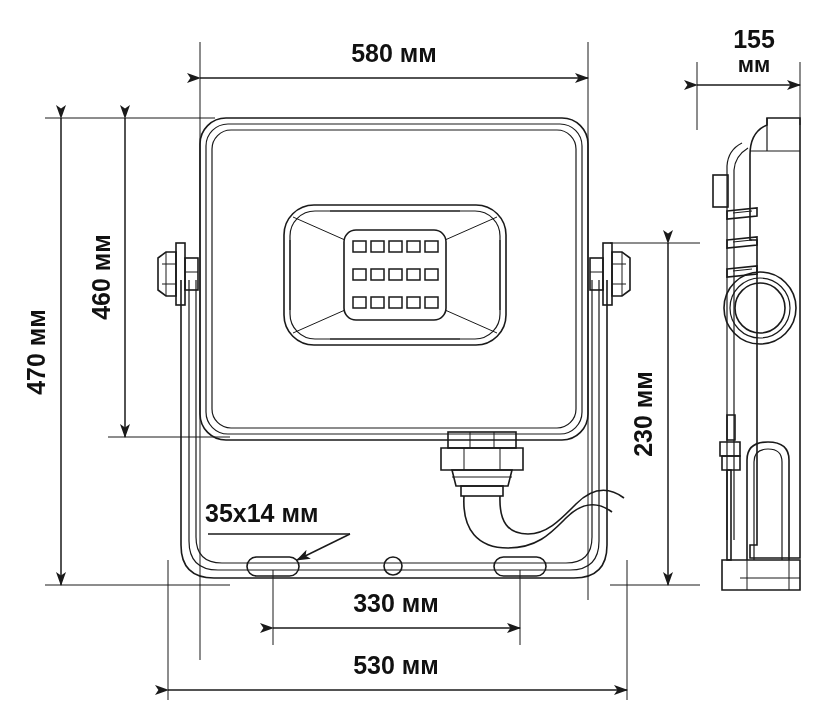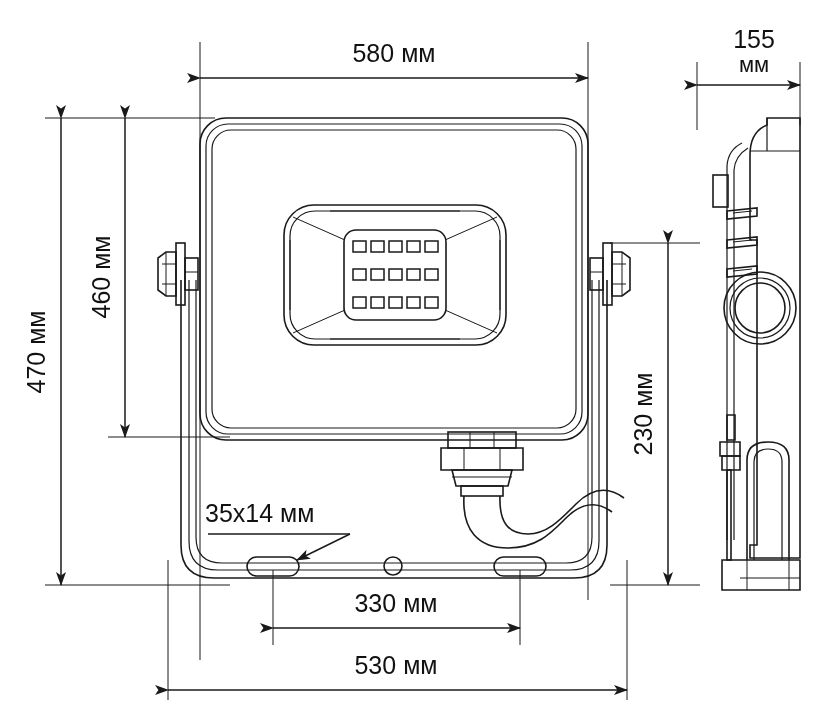--- a/index.html
+++ b/index.html
@@ -2,21 +2,21 @@
 <html><head>
 <meta charset="utf-8">
 <title>LED Floodlight Dimensional Drawing</title>
 <style>
   html,body{margin:0;padding:0;background:#ffffff;}
   body{
     width:822px;height:720px;
     font-family:"Liberation Sans","DejaVu Sans",sans-serif;
     overflow:hidden;
   }
-  #drawing-root{position:relative;width:696px;height:720px;background:#84cc16;}
+  #drawing-root{position:relative;width:696px;height:720px;background:#84cc16;font-weight:bold;}
   svg{display:block;}
   .body-ln{stroke:#1a1a1a;fill:none;stroke-width:1.6;}
   .body-ln2{stroke:#1a1a1a;fill:none;stroke-width:1.2;}
   .thin{stroke:#1a1a1a;fill:none;stroke-width:1;}
   .dimline{stroke:#1a1a1a;fill:none;stroke-width:1.5;}
   .extline{stroke:#1a1a1a;fill:none;stroke-width:1;}
   .led{fill:none;stroke:#1a1a1a;stroke-width:1.5;}
   .dimtext{
     font-family:"Liberation Sans","DejaVu Sans",sans-serif;
     font-size:25px;fill:#111;

